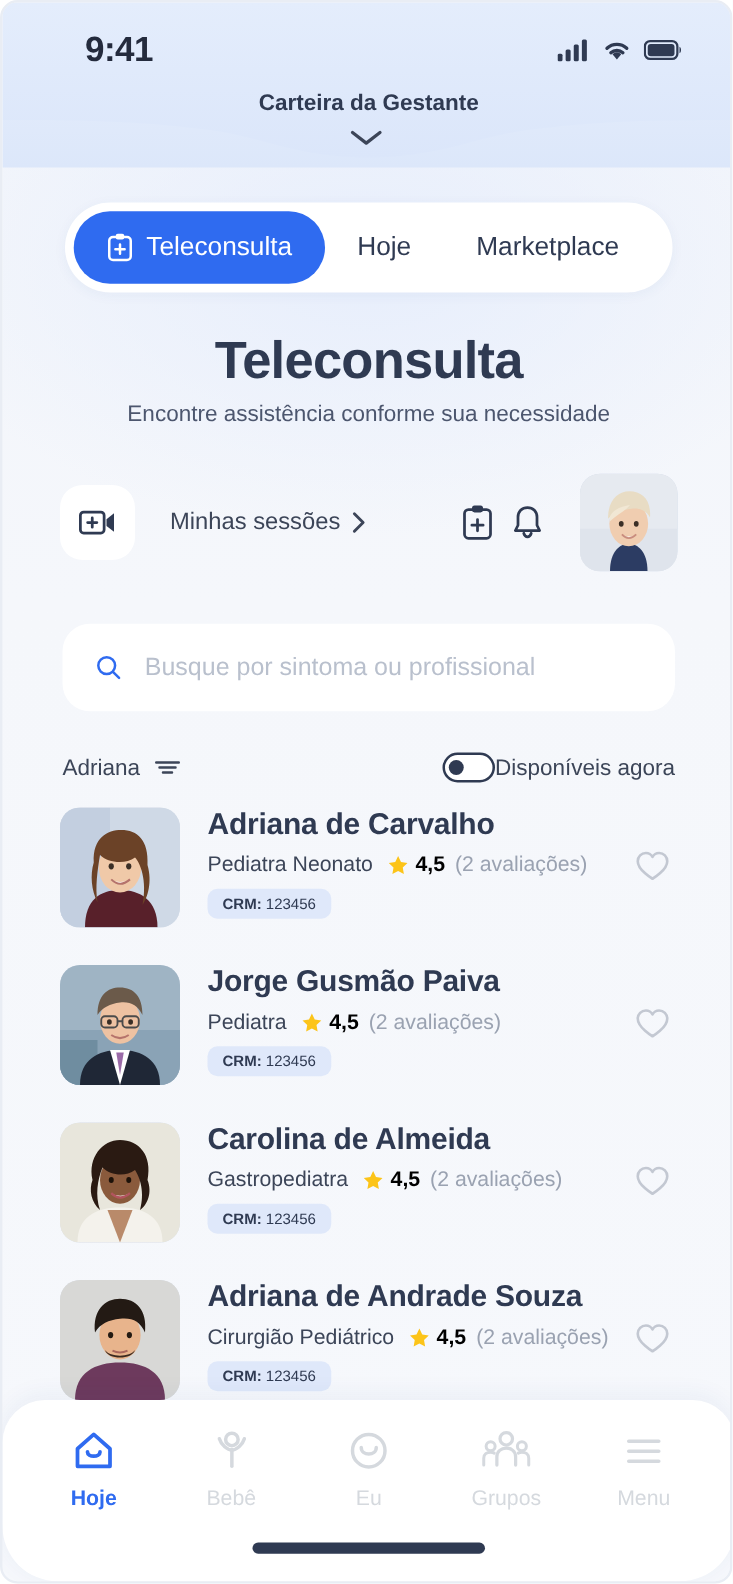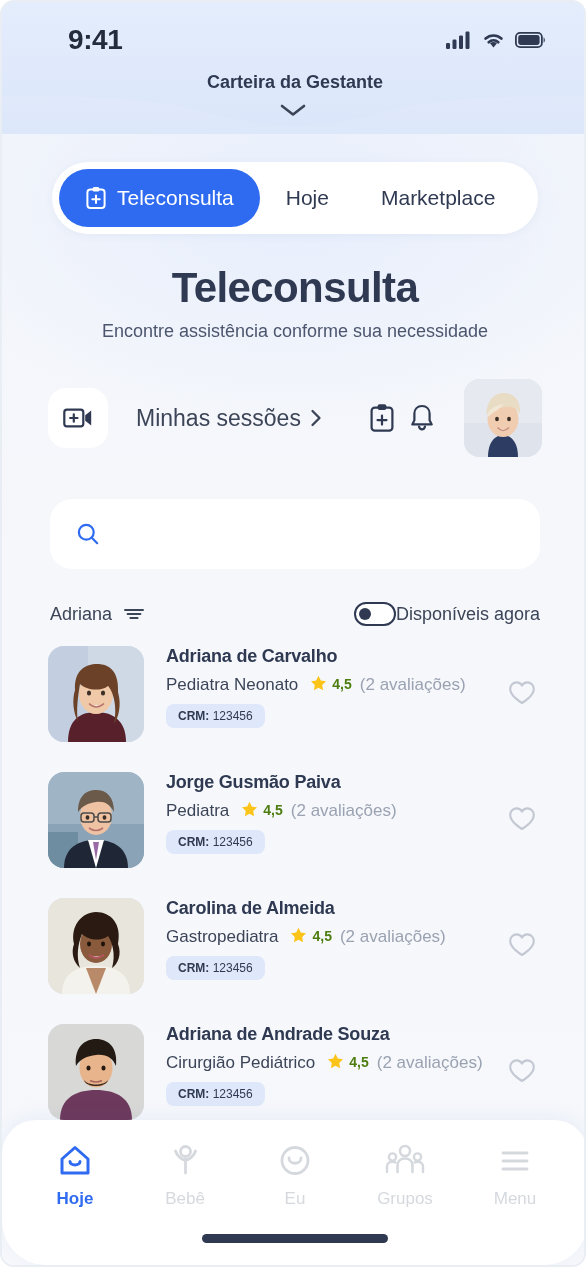--- a/index.html
+++ b/index.html
@@ -162,21 +162,21 @@
     align-items: center;
     justify-content: center;
     flex: none;
     cursor: pointer;
   }
   .sessions-link {
     display: flex;
     align-items: center;
     gap: 9px;
     margin-left: 28px;
-    font-size: 23px;
+    font-size: 19px;
     color: #3a4considered;
     color: #3c4558;
     cursor: pointer;
     white-space: nowrap;
     justify-content: flex-end;
   }
   .action-spacer { flex: 1; }
   .icon-btn {
     width: 40px; height: 44px;
     display: flex;
@@ -287,41 +287,41 @@
     margin-top: 8px;
     position: relative;
   }
   .doc-info {
     margin-left: 22px;
     flex: 1;
     min-width: 0;
     padding-top: 8px;
   }
   .doc-name {
-    font-size: 18px;
+    font-size: 24px;
     font-weight: 700;
     color: #2f3a52;
     letter-spacing: -0.2px;
     white-space: nowrap;
   }
   .doc-meta {
     margin-top: 8px;
     display: flex;
     align-items: flex-start;
     gap: 8px;
     white-space: nowrap;
   }
   .doc-spec { font-size: 17px; color: #3c4558; }
   .doc-rating {
     display: flex;
     align-items: center;
     gap: 5px;
-    font-size: 14px;
+    font-size: 17px;
     font-weight: 700;
-    color: #4d7c0f;
+    color: #000000;
     margin-left: 4px;
   }
   .doc-reviews { font-size: 17px; color: #9aa2b1; }
   .crm-badge {
     display: inline-block;
     margin-top: 9px;
     background: #dfe8fa;
     color: #2f3a52;
     font-size: 12px;
     border-radius: 8px;
@@ -492,20 +492,21 @@
         <path d="M33.5 48.5 Q39 54.5 45 48.5" stroke="#c98d7e" stroke-width="1.4" fill="none"></path>
       </svg>
     </div>
   </div>
 
   <div class="searchbar">
     <svg width="24" height="24" viewBox="0 0 24 24">
       <circle cx="10.3" cy="10.3" r="7.4" stroke="#2f6bf0" stroke-width="2.2" fill="none"></circle>
       <path d="M15.8 15.8 L21.2 21.2" stroke="#2f6bf0" stroke-width="2.2" stroke-linecap="round"></path>
     </svg>
+    <input class="search-input" type="text" placeholder="Busque por sintoma ou profissional" style="">
   </div>
 
   <div class="filters-row">
     <div class="filters-btn">
       <span>Adriana</span>
       <svg width="22" height="16" viewBox="0 0 22 16">
         <path d="M2 4 H20 M4.6 8 H17.4 M7.4 12 H14.6" stroke="#3c4558" stroke-width="2" stroke-linecap="round"></path>
       </svg>
     </div>
     <div class="avail-wrap">

